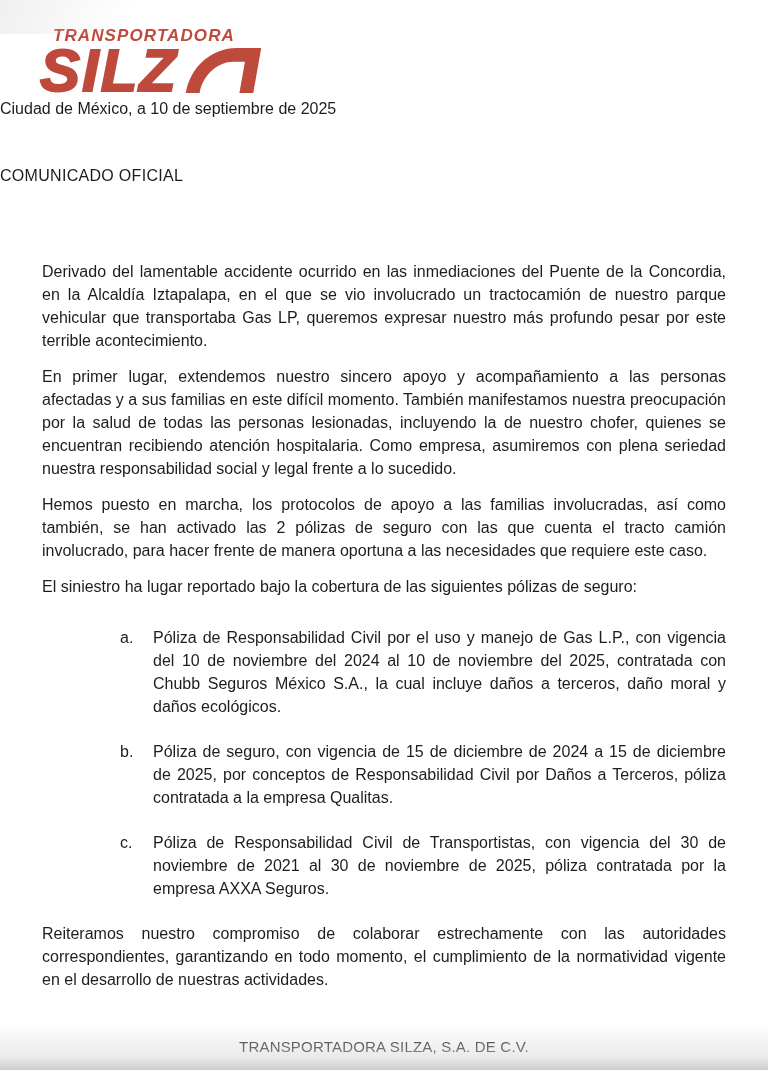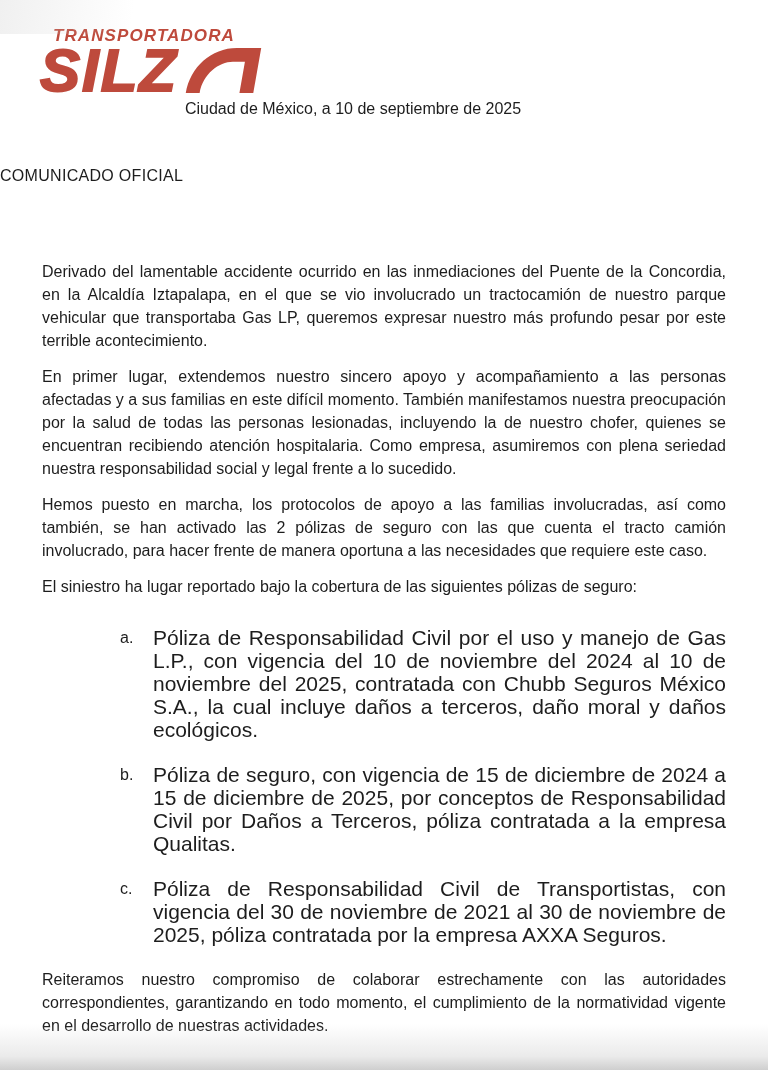--- a/index.html
+++ b/index.html
@@ -35,21 +35,21 @@
     font-style:italic; font-weight:bold;
     font-size:60px; line-height:45px; letter-spacing:2px;
     -webkit-text-stroke:2px #BE4A3C;
   }
   .brand-a { display:block; height:45px; width:78px; margin:0 0 0 7px; }
   .brand-a path { fill:#BE4A3C; }
 
   
   .dateline {
     margin:4px 62px 0 0;
-    text-align:center;
+    text-align:left;
     font-size:16px; line-height:23px;
   }
   .title {
     margin:46px 0 0;
     font-size:16px; font-weight:normal;
     letter-spacing:0.3px; line-height:20px;
   }
 
   
   .body { margin:0 42px; }
@@ -57,21 +57,21 @@
     margin:0 0 13px;
     font-size:16px; line-height:23px;
     text-align:justify;
   }
   .body p.first { margin-top:74px; }
   .body p.list-intro { margin-bottom:0; }
 
   ol.policies { list-style:none; margin:28px 0 0 78px; padding:0; }
   ol.policies li { display:flex; margin-bottom:22px; }
   ol.policies .marker { flex:0 0 33px; font-size:16px; line-height:23px; }
-  ol.policies .ptext  { flex:1; font-size:21px; line-height:23px; text-align:justify; }
+  ol.policies .ptext  { flex:1; font-size:16px; line-height:23px; text-align:justify; }
 
   .body p.closing { margin-bottom:0; }
 
   .footer {
     margin-top:46px;
     text-align:center;
     font-size:15px; line-height:20px;
     letter-spacing:0.2px;
     color:#222222;
   }

